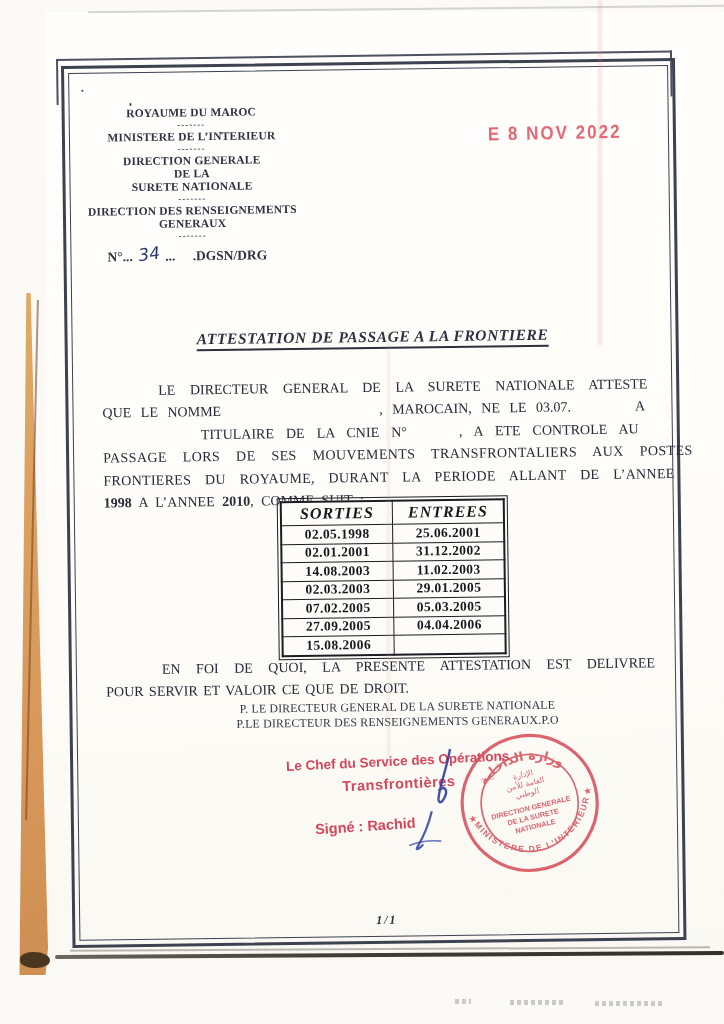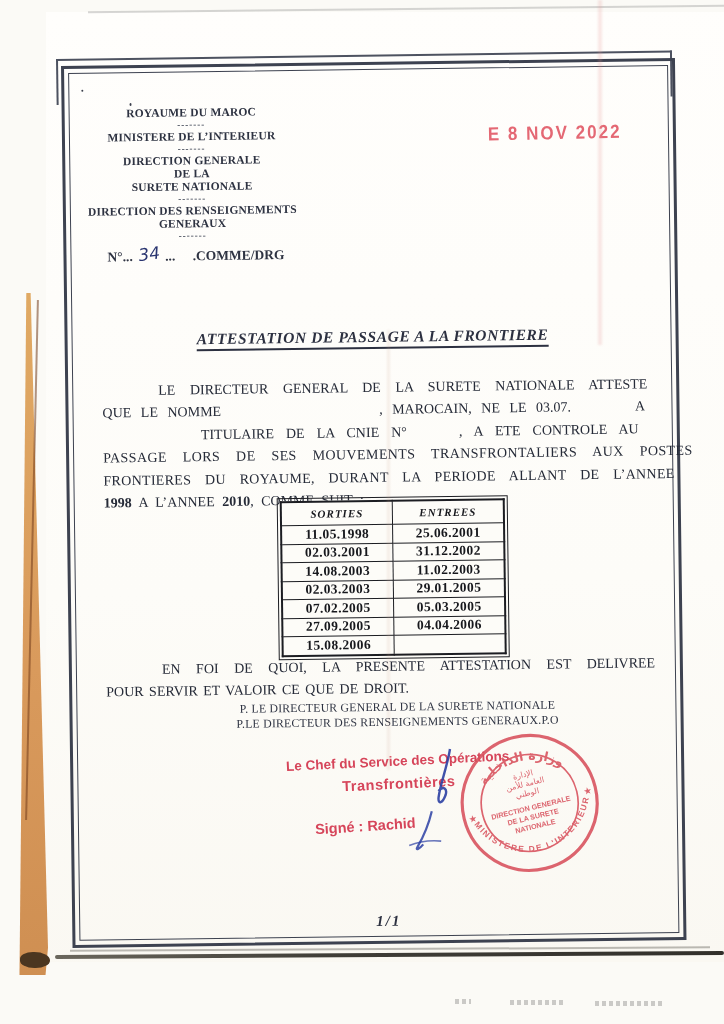--- a/index.html
+++ b/index.html
@@ -113,21 +113,21 @@
 
   
   .passages-table{
     position:absolute;left:205px;top:430px;
     border-collapse:collapse;font-size:13.5px;font-weight:bold;color:#17181d;
     border:2.5px solid #1c1d22;outline:1.5px solid #1c1d22;outline-offset:2px;
     background:#fdfcf8;
   }
   .passages-table th{
     font-style:italic;letter-spacing:1px;border:1.6px solid #1c1d22;
-    padding:2px 14px;height:18px;font-size:11px;
+    padding:2px 14px;height:18px;font-size:16px;
   }
   .passages-table td{
     border:1.6px solid #1c1d22;text-align:center;padding:0 10px;height:17.5px;
     letter-spacing:.4px;min-width:90px;
   }
   .passages-table td.empty{border:none;background:transparent;outline:none;}
 
   
   .closing{position:absolute;left:29px;top:589px;width:556px;font-size:14px;color:#262b38;}
   .closing .line{height:22.4px;white-space:nowrap;}
@@ -159,21 +159,21 @@
 
   
   .round-stamp{
     position:absolute;left:372px;top:656px;width:158px;height:158px;
     transform:rotate(-13deg);opacity:.88;
   }
   .round-stamp text{fill:#d8505c;}
 
   
   .page-num{
-    position:absolute;left:296px;top:843px;font-size:15px;font-weight:bold;
+    position:absolute;left:296px;top:843px;font-size:12px;font-weight:bold;
     font-style:italic;letter-spacing:2px;color:#2c3040;
   }
 
   .speck{position:absolute;background:#3a3f4c;border-radius:50%;}
 </style>
 </head>
 <body>
 
 <div class="stage">
 
@@ -202,21 +202,21 @@
           <div class="lh-line">GENERAUX</div>
           <div class="divider">-------</div>
         </div>
 
         <div class="date-stamp">E 8 NOV 2022</div>
 
         <div class="ref-line">
           <span>N°...</span>
           <span class="ref-number">34</span>
           <span>...</span>
-          <span class="ref-suffix">.COMME/DRG</span>
+          <span class="ref-suffix">.DGSN/DRG</span>
         </div>
 
         <div class="title-wrap">
           <span class="doc-title">ATTESTATION DE PASSAGE A LA FRONTIERE</span>
         </div>
 
         <div class="body-par">
           <div class="line l1">LE DIRECTEUR GENERAL DE LA SURETE NATIONALE ATTESTE</div>
           <div class="line l2">
             <span>QUE LE NOMME</span><span class="gap" style="width:158px"></span><span>, MAROCAIN, NE LE 03.07.</span><span class="gap" style="width:64px"></span><span>A</span>
@@ -233,25 +233,25 @@
 
         <table class="passages-table">
           <thead>
             <tr>
               <th>SORTIES</th>
               <th>ENTREES</th>
             </tr>
           </thead>
           <tbody>
               <tr>
-                <td>11.05.1998</td>
+                <td>02.05.1998</td>
                 <td>25.06.2001</td>
               </tr>
               <tr>
-                <td>02.03.2001</td>
+                <td>02.01.2001</td>
                 <td>31.12.2002</td>
               </tr>
               <tr>
                 <td>14.08.2003</td>
                 <td>11.02.2003</td>
               </tr>
               <tr>
                 <td>02.03.2003</td>
                 <td>29.01.2005</td>
               </tr>

